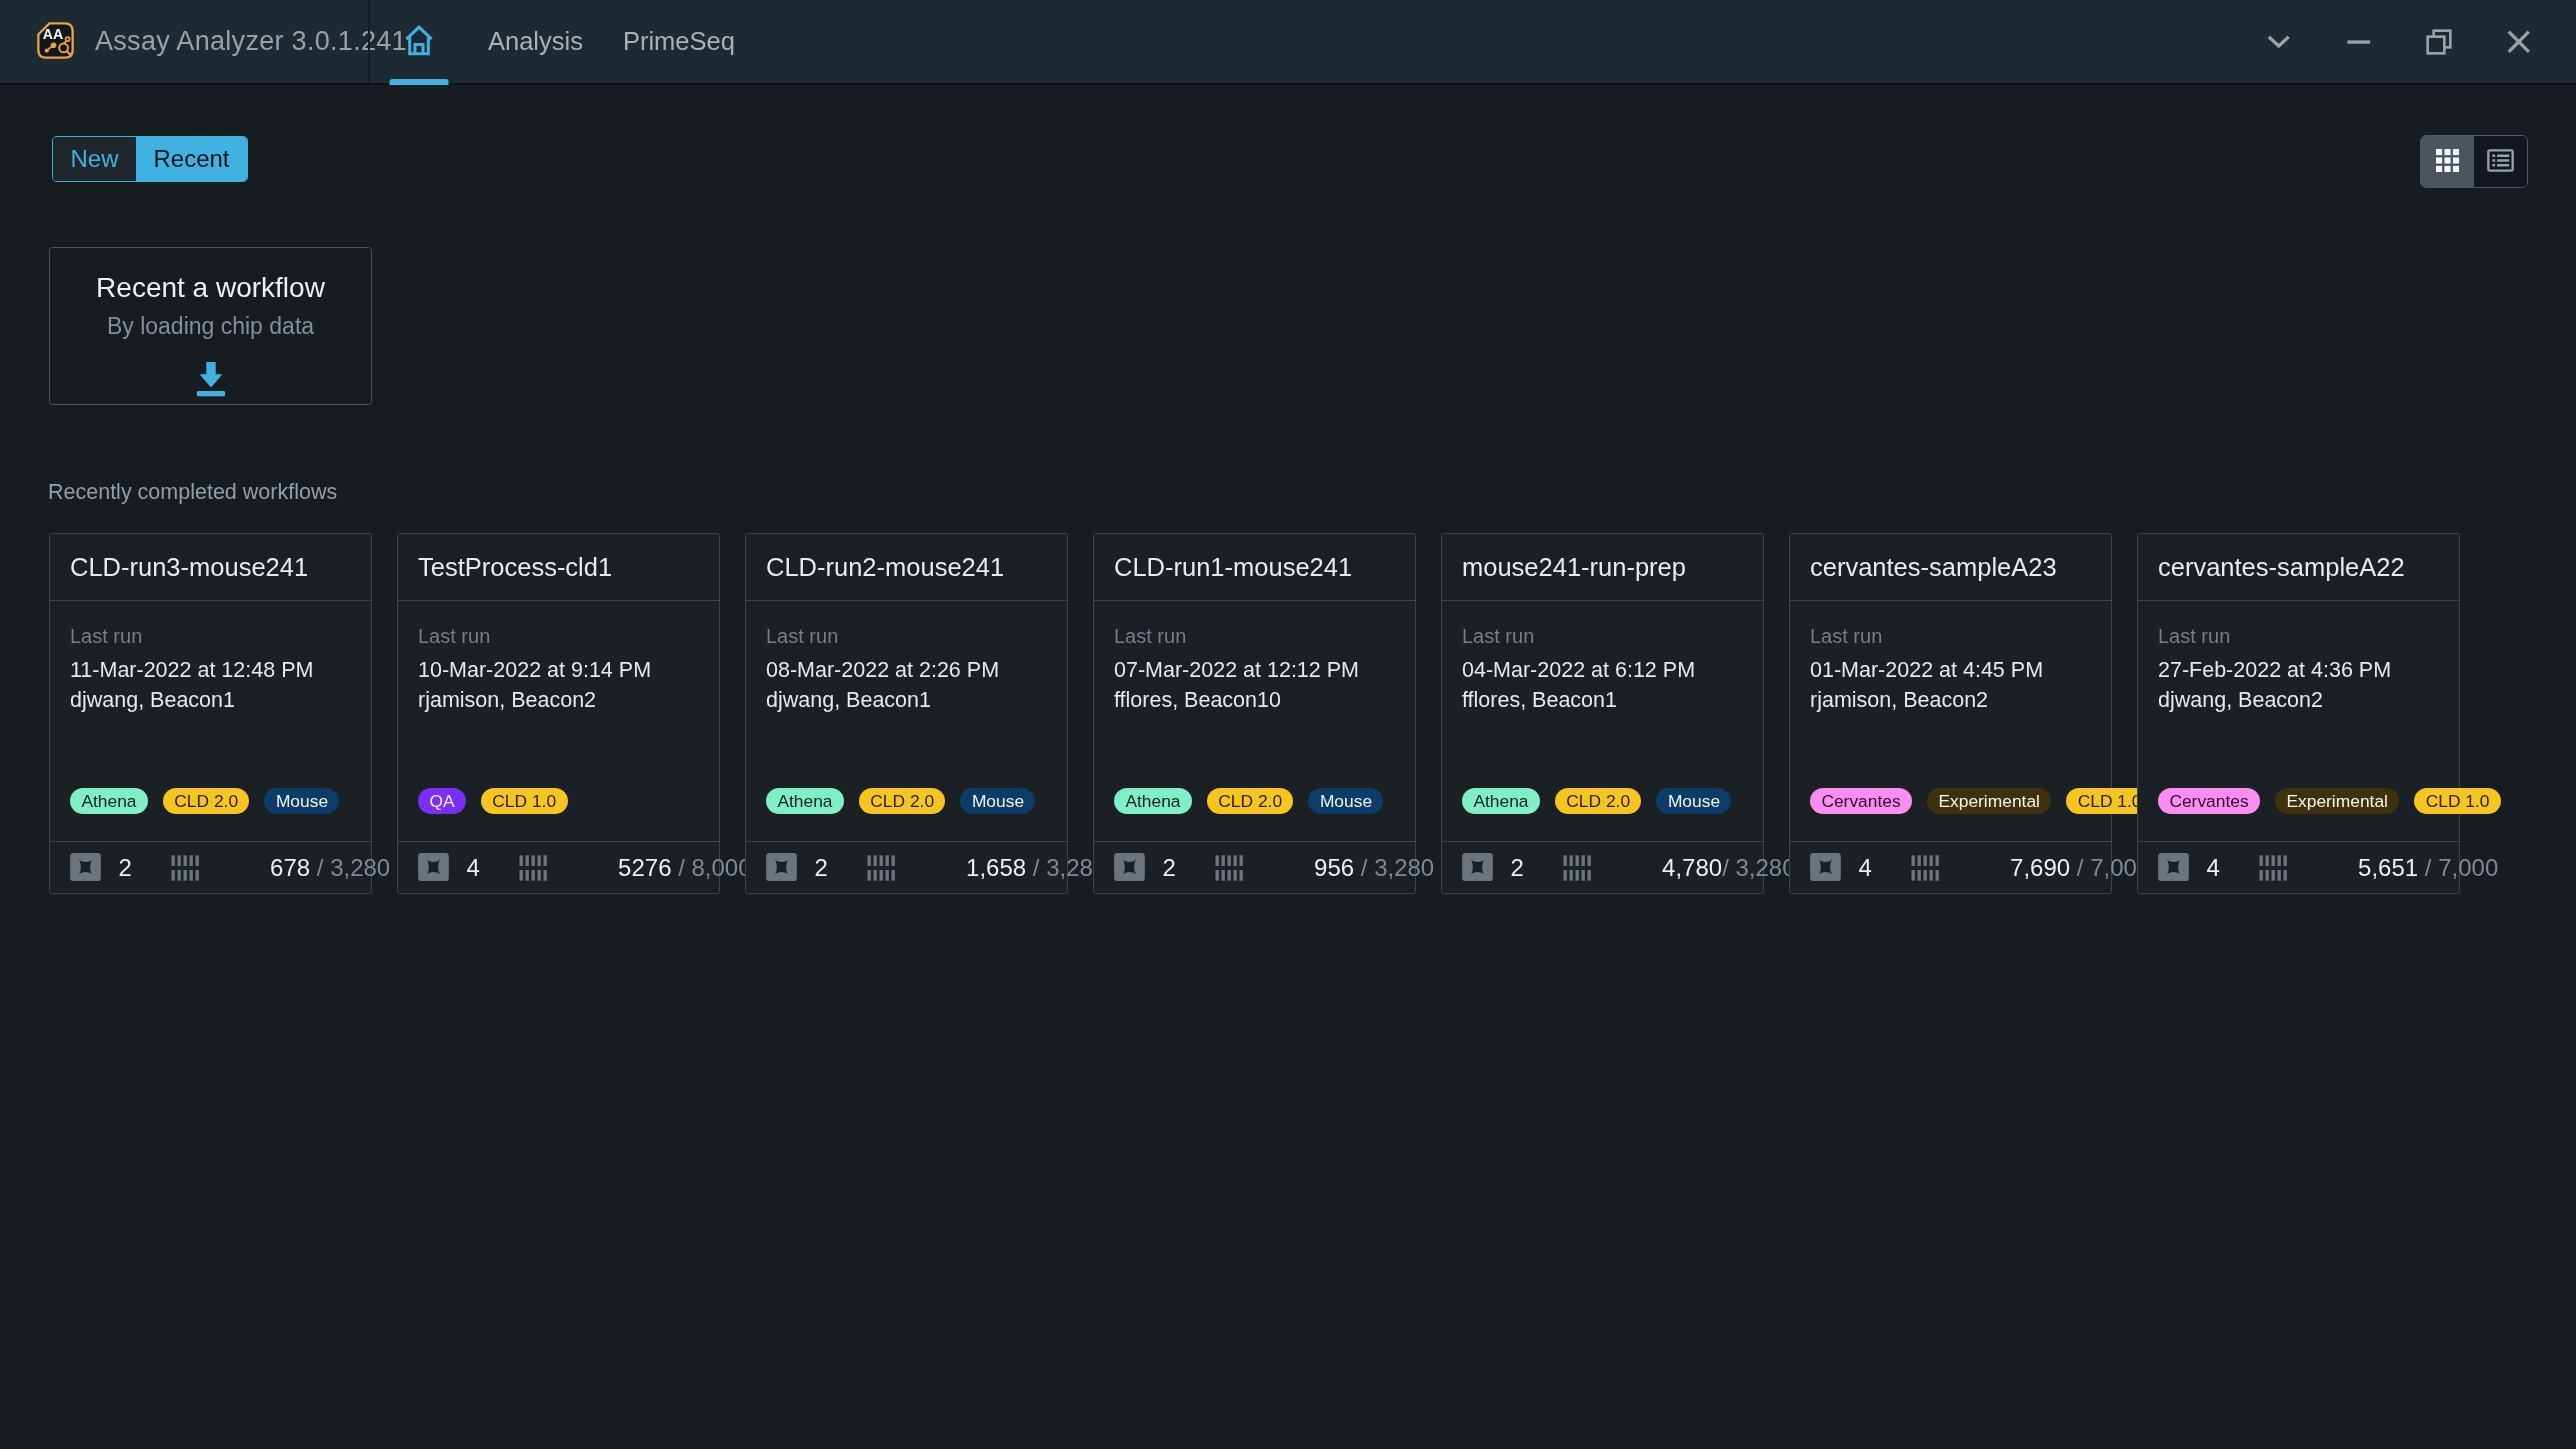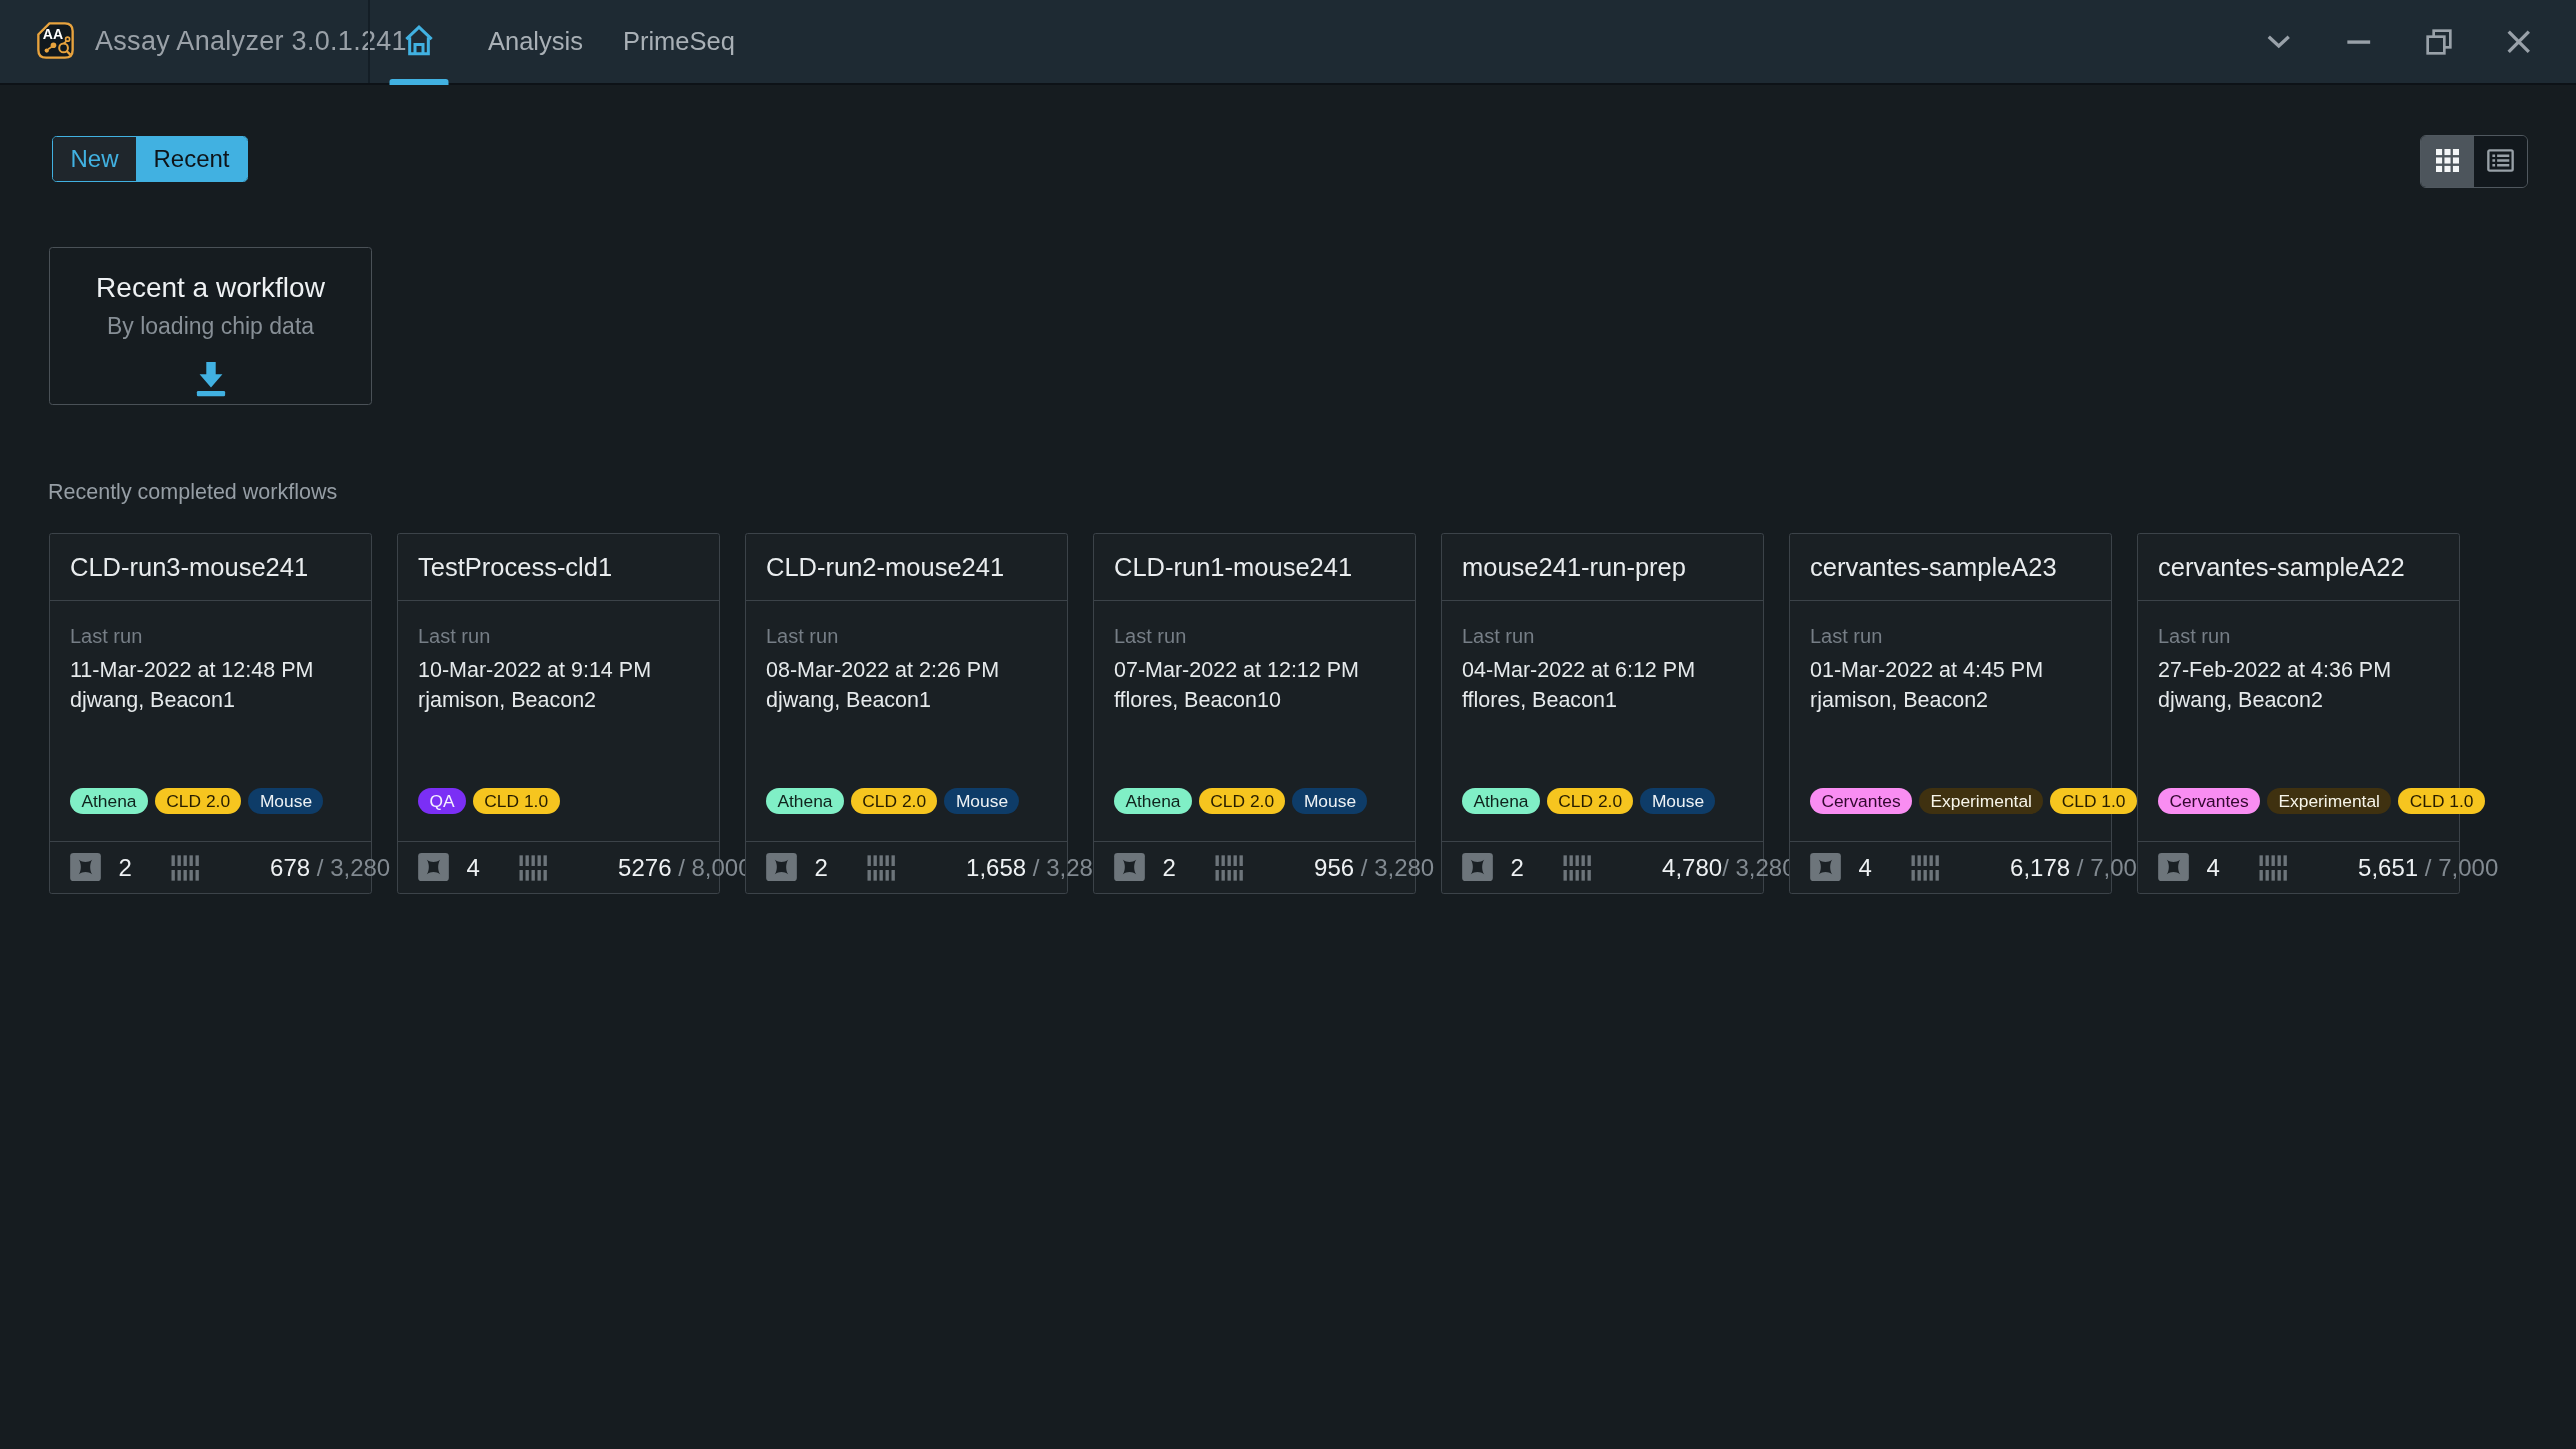--- a/index.html
+++ b/index.html
@@ -51,21 +51,21 @@
 
   
   .cards-row { display:flex; gap:25px; margin:28px 0 0 49px; }
   .card { width:323px; height:361px; background:#1a2024; border:1.3px solid #3c4349; border-radius:2.7px; display:flex; flex-direction:column; }
   .card-header { flex:none; height:67px; border-bottom:1.3px solid #3c4349; display:flex; align-items:center; padding-left:20px; }
   .card-title { font-size:25.5px; color:#e9ecee; }
   .card-body { flex:1; display:flex; flex-direction:column; padding:0 19px 0 20px; }
   .last-run { margin-top:24px; font-size:20px; color:#767e86; }
   .card-date { margin-top:10px; font-size:21.5px; color:#e6eaec; }
   .card-user { margin-top:4.7px; font-size:21.5px; color:#e6eaec; }
-  .card-tags { margin-top:auto; margin-bottom:27px; display:flex; gap:7px; }
+  .card-tags { margin-top:auto; margin-bottom:27px; display:flex; gap:15px; }
   .tag { height:26px; display:inline-flex; align-items:center; padding:0 11.4px; border-radius:13.4px; font-size:17.4px; font-weight:500; white-space:nowrap; }
   .card-footer { flex:none; height:52px; border-top:1.3px solid #3c4349; display:flex; align-items:center; padding-left:20px; }
   .chip-count { margin-left:17.4px; font-size:24px; font-weight:500; color:#eef1f3; }
   .comb-slot { margin-left:38px; display:flex; align-items:center; }
   .wells { margin-left:16px; font-size:24px; white-space:pre; }
   .wells-used { color:#eef1f3; font-weight:500; }
   .wells-dim { color:#828a91; }
 </style>
 </head>
 <body style="--accent: #41b1e1;">
@@ -423,21 +423,21 @@
             <rect x="29" y="2" width="5" height="16"></rect>
             <rect x="38" y="2" width="5" height="16"></rect>
           <rect x="2" y="24" width="5" height="16"></rect>
             <rect x="11" y="24" width="5" height="16"></rect>
             <rect x="20" y="24" width="5" height="16"></rect>
             <rect x="29" y="24" width="5" height="16"></rect>
             <rect x="38" y="24" width="5" height="16"></rect>
         </svg>
       </span>
       <span class="wells">
-        <span class="wells-used">6,178</span><span class="wells-dim"> / </span><span class="wells-dim">7,000</span>
+        <span class="wells-used">7,690</span><span class="wells-dim"> / </span><span class="wells-dim">7,000</span>
       </span>
     </div>
   </div>
 
   <div class="card">
     <div class="card-header">
       <span class="card-title">cervantes-sampleA22</span>
     </div>
     <div class="card-body">
       <span class="last-run">Last run</span>

